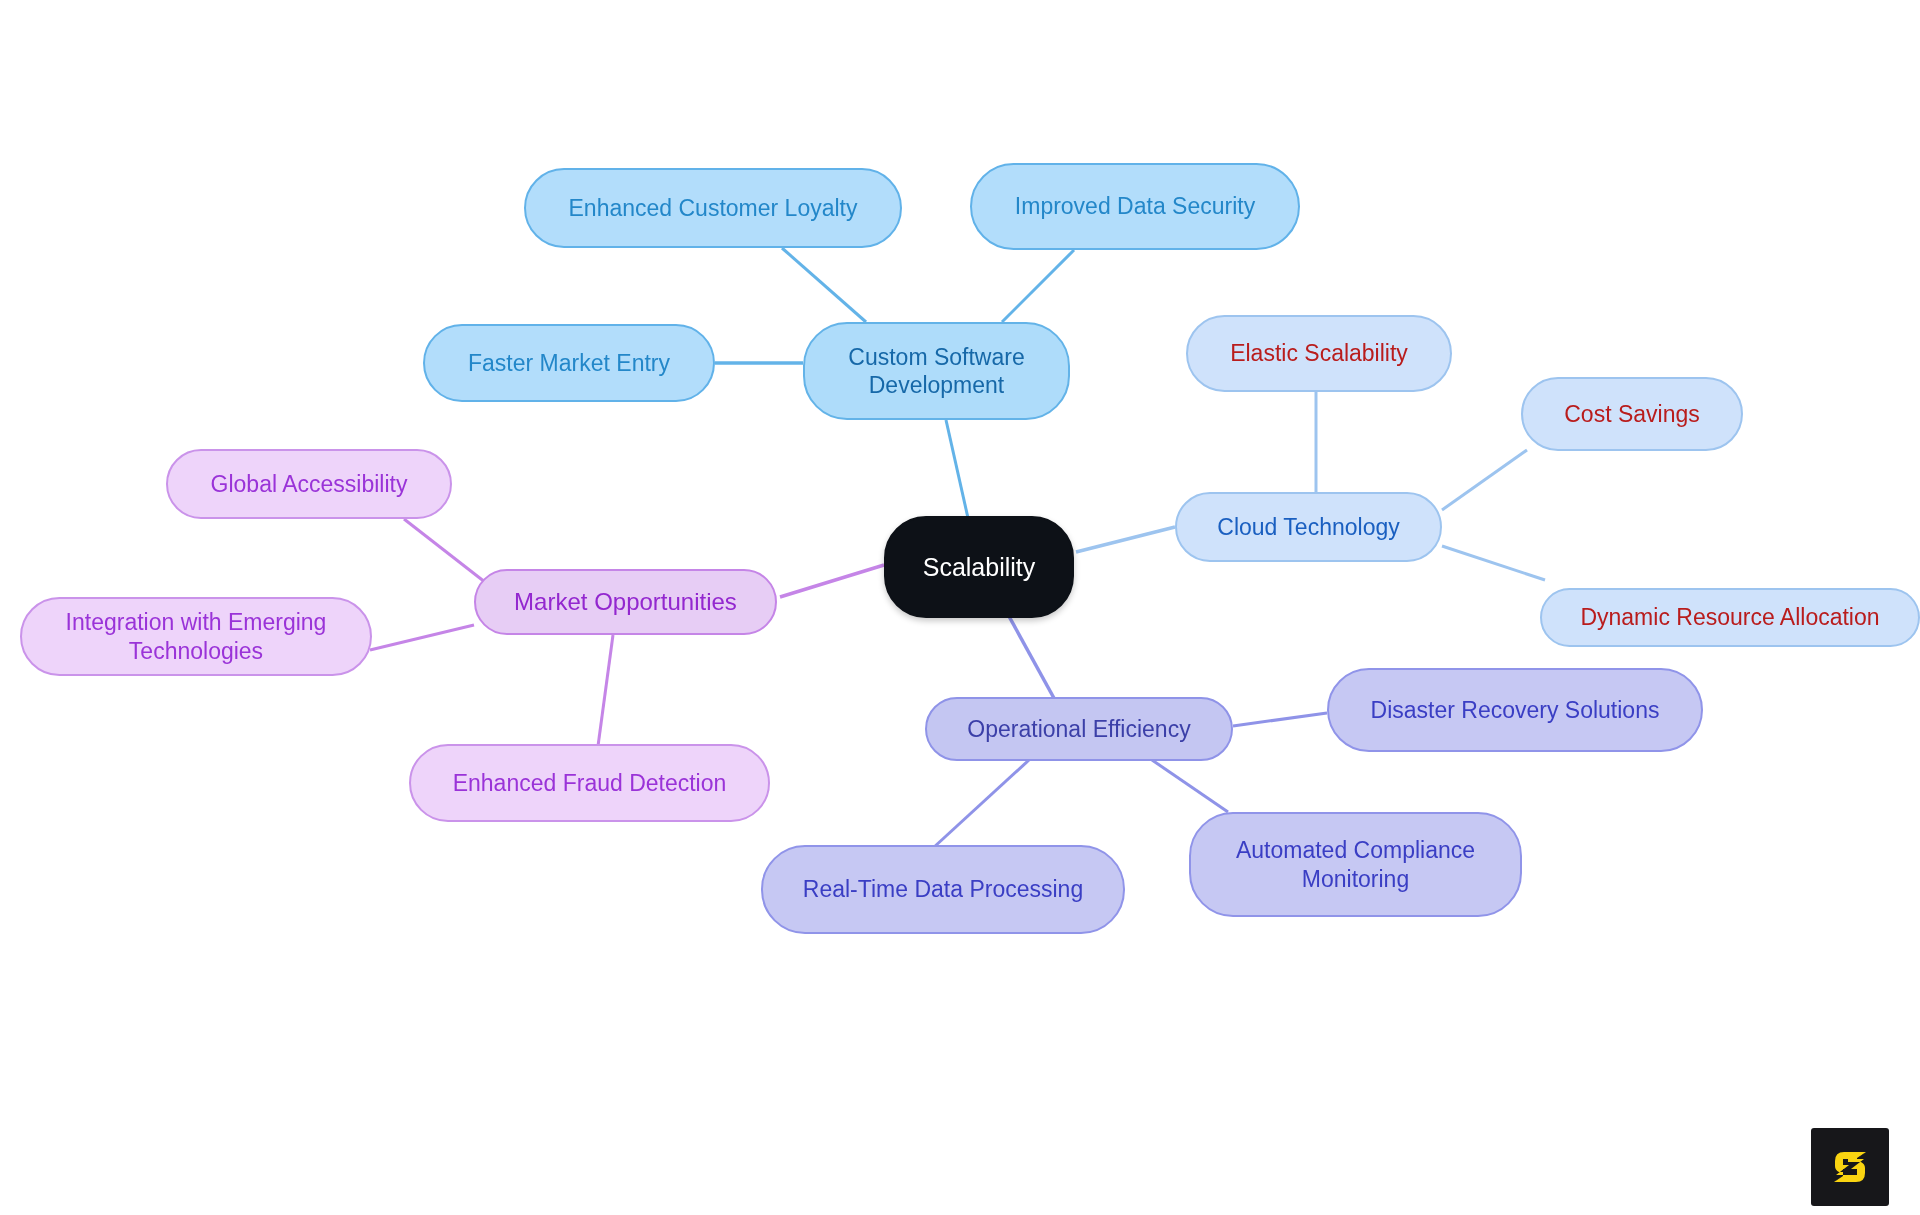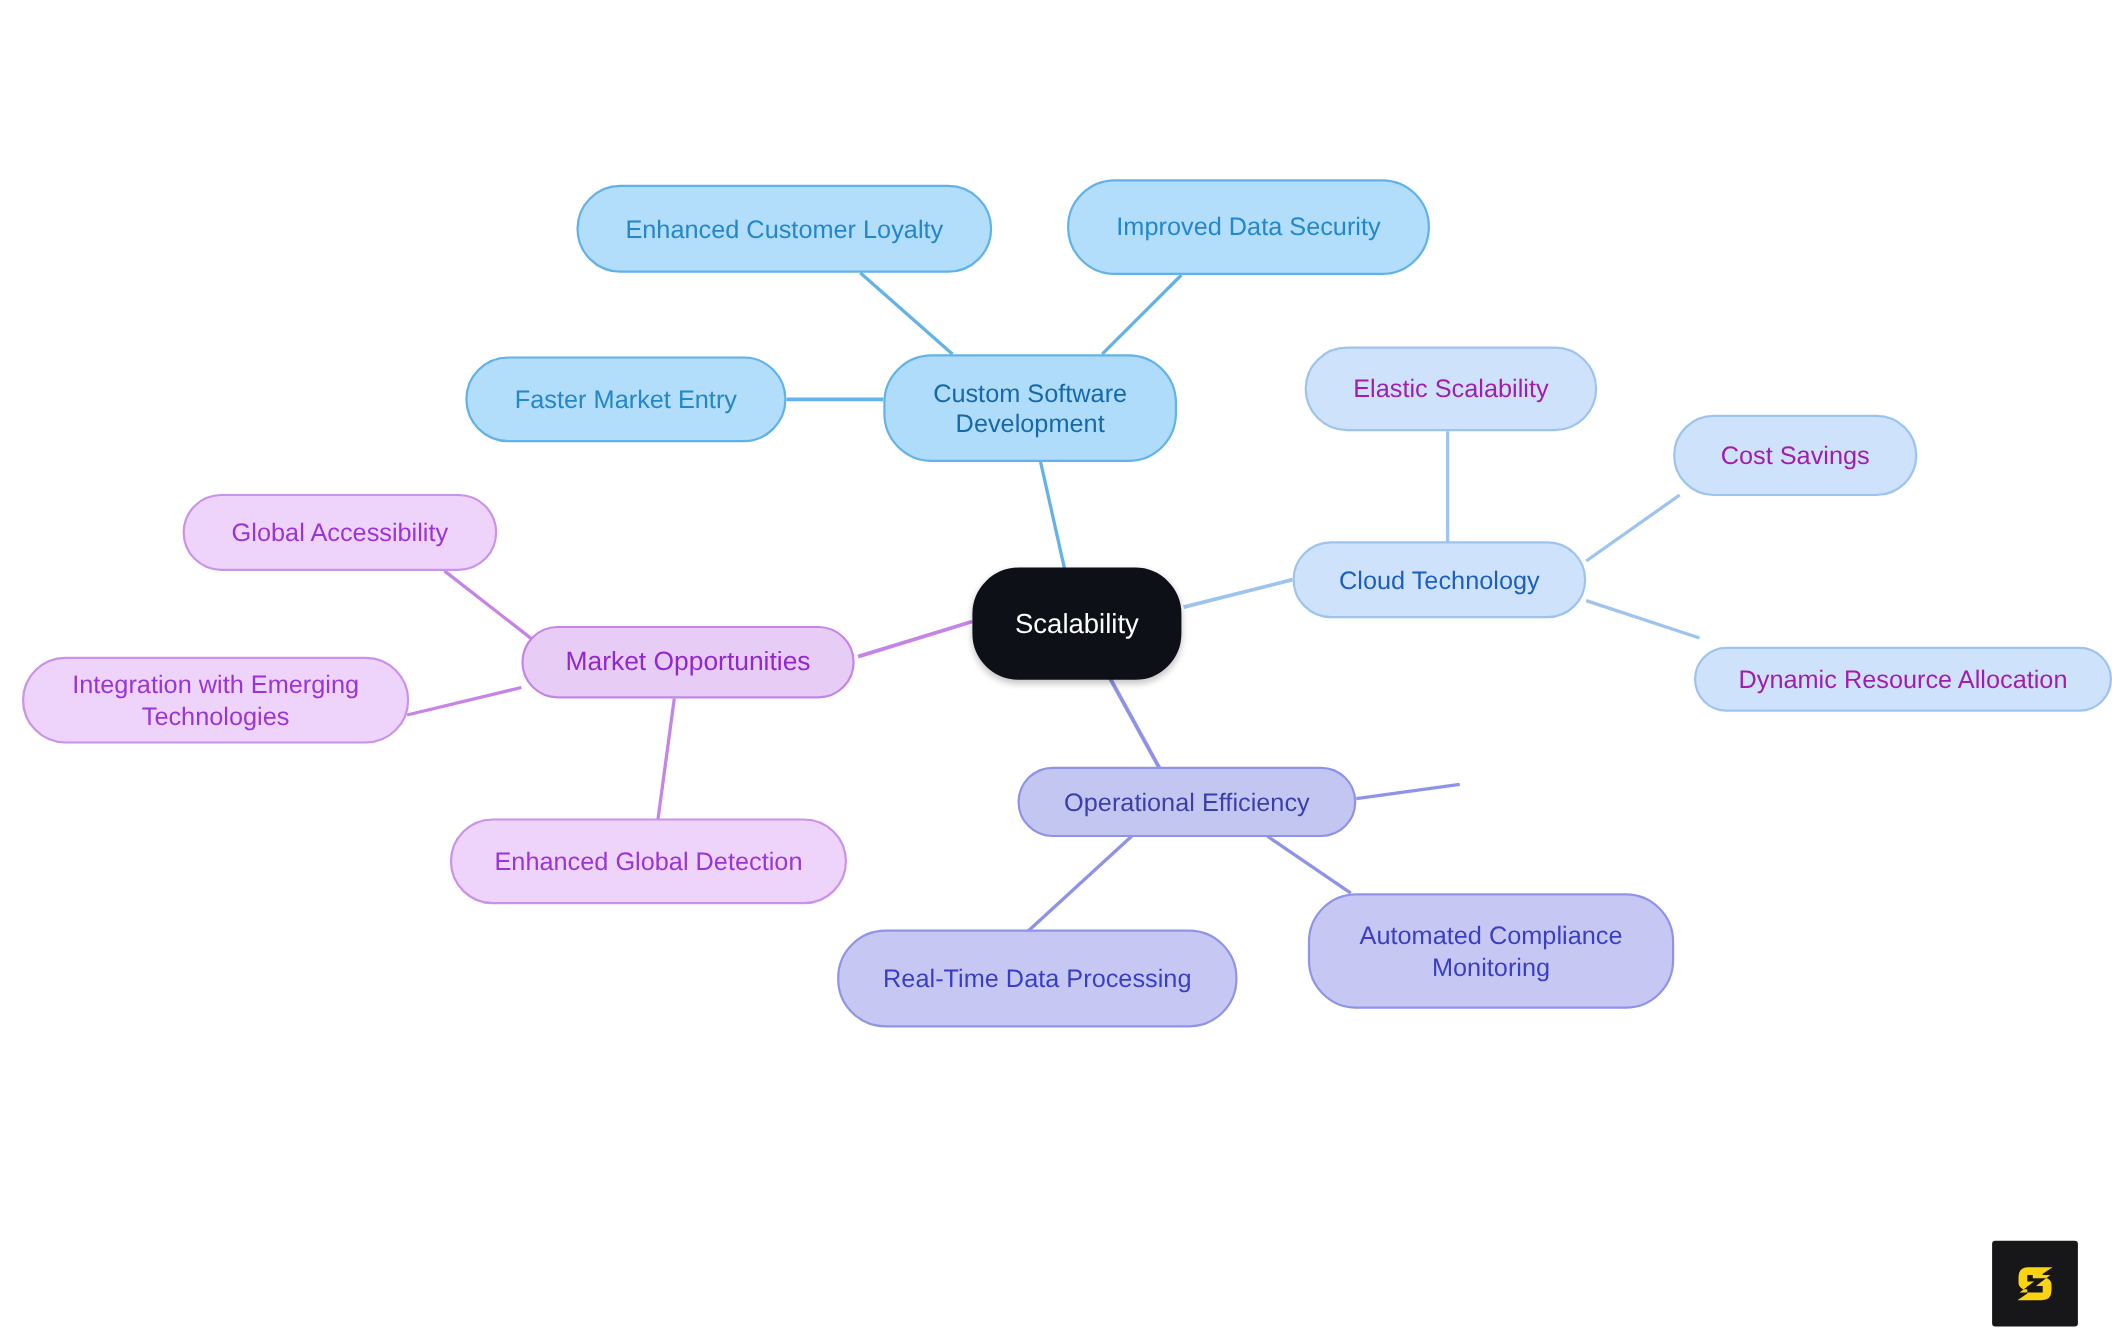--- a/index.html
+++ b/index.html
@@ -71,21 +71,21 @@
   
   .azure-branch {
     background: #cfe2fb;
     border-color: #9dc4ef;
     color: #1a5fc0;
     font-size: 23px;
   }
   .azure-leaf {
     background: #cfe2fb;
     border-color: #9dc4ef;
-    color: #a21caf;
+    color: #b91c1c;
     font-size: 23px;
   }
 
   
   .indigo-branch {
     background: #c4c6f2;
     border-color: #8f93e8;
     color: #3b3fa8;
     font-size: 23px;
   }
@@ -179,40 +179,43 @@
   <div class="node azure-leaf" style="left:1521px; top:377px; width:222px; height:74px;">
     <span>Cost Savings</span>
   </div>
   <div class="node azure-leaf" style="left:1540px; top:548px; width:380px; height:59px;margin-top:40px;">
     <span>Dynamic Resource Allocation</span>
   </div>
 
   <div class="node indigo-branch" style="left:925px; top:697px; width:308px; height:64px;">
     <span>Operational Efficiency</span>
   </div>
+  <div class="node indigo-leaf" style="left:1327px; top:668px; width:376px; height:84px;">
+    <span>Disaster Recovery Solutions</span>
+  </div>
   <div class="node indigo-leaf" style="left:1189px; top:812px; width:333px; height:105px;">
     <span>Automated Compliance
 Monitoring</span>
   </div>
   <div class="node indigo-leaf" style="left:761px; top:845px; width:364px; height:89px;">
     <span>Real-Time Data Processing</span>
   </div>
 
   <div class="node violet-branch" style="left:474px; top:569px; width:303px; height:66px;">
     <span>Market Opportunities</span>
   </div>
   <div class="node violet-leaf" style="left:166px; top:449px; width:286px; height:70px;">
     <span>Global Accessibility</span>
   </div>
   <div class="node violet-leaf" style="left:20px; top:597px; width:352px; height:79px;">
     <span>Integration with Emerging
 Technologies</span>
   </div>
   <div class="node violet-leaf" style="left:409px; top:744px; width:361px; height:78px;">
-    <span>Enhanced Global Detection</span>
+    <span>Enhanced Fraud Detection</span>
   </div>
 
   <div id="logo">
     <svg width="46" height="46" viewBox="0 0 46 46">
       <path d="M39 8 L17 8 Q8 8 8 17 L8 22 Q8 26 12 28 L25 28 L25 31 L9 31 L9 31 Z" fill="#fad411"></path>
       <path d="M39 8 L31 15 L16 15 L16 21 L30 21 L30 14 Z" fill="#17171a"></path>
       <path d="M7 38 L29 38 Q38 38 38 29 L38 24 Q38 20 34 18 L21 18 L21 15 L37 15 Z" fill="#fad411"></path>
       <path d="M7 38 L15 31 L30 31 L30 25 L16 25 L16 32 Z" fill="#17171a"></path>
     </svg>
   </div>

